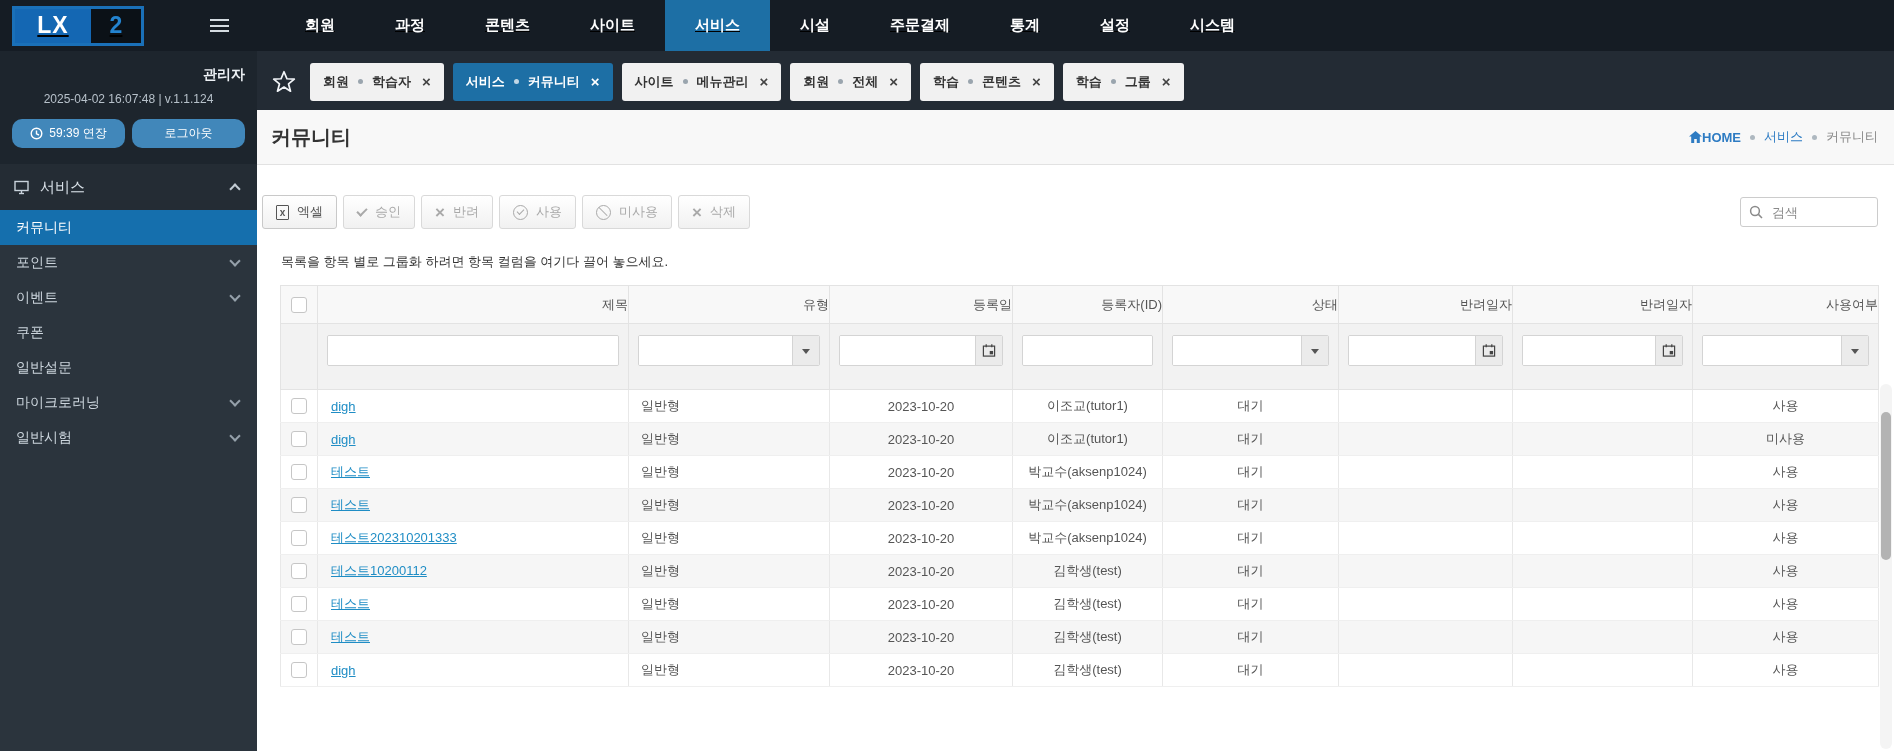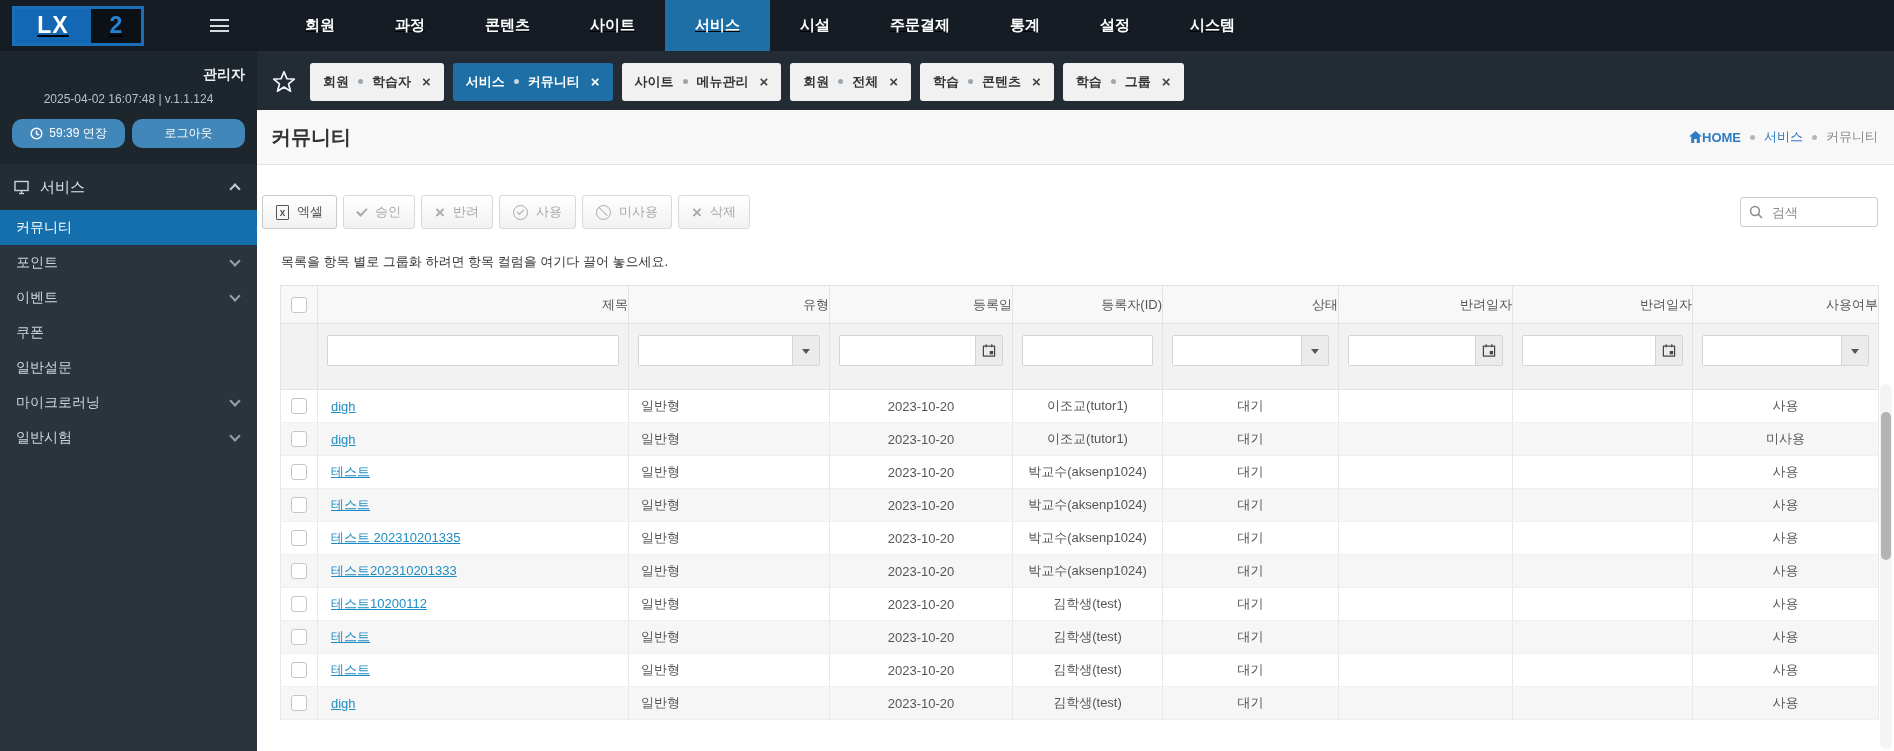--- a/index.html
+++ b/index.html
@@ -445,31 +445,20 @@
             <td class="c-type">일반형</td>
             <td>2023-10-20</td>
             <td>박교수(aksenp1024)</td>
             <td>대기</td>
             <td></td>
             <td></td>
             <td>사용</td>
           </tr>
           <tr>
             <td><span class="cbx"></span></td>
-            <td class="c-title"><span class="row-link">테스트 202310201335</span></td>
-            <td class="c-type">일반형</td>
-            <td>2023-10-20</td>
-            <td>박교수(aksenp1024)</td>
-            <td>대기</td>
-            <td></td>
-            <td></td>
-            <td>사용</td>
-          </tr>
-          <tr>
-            <td><span class="cbx"></span></td>
             <td class="c-title"><span class="row-link">테스트202310201333</span></td>
             <td class="c-type">일반형</td>
             <td>2023-10-20</td>
             <td>박교수(aksenp1024)</td>
             <td>대기</td>
             <td></td>
             <td></td>
             <td>사용</td>
           </tr>
           <tr>

